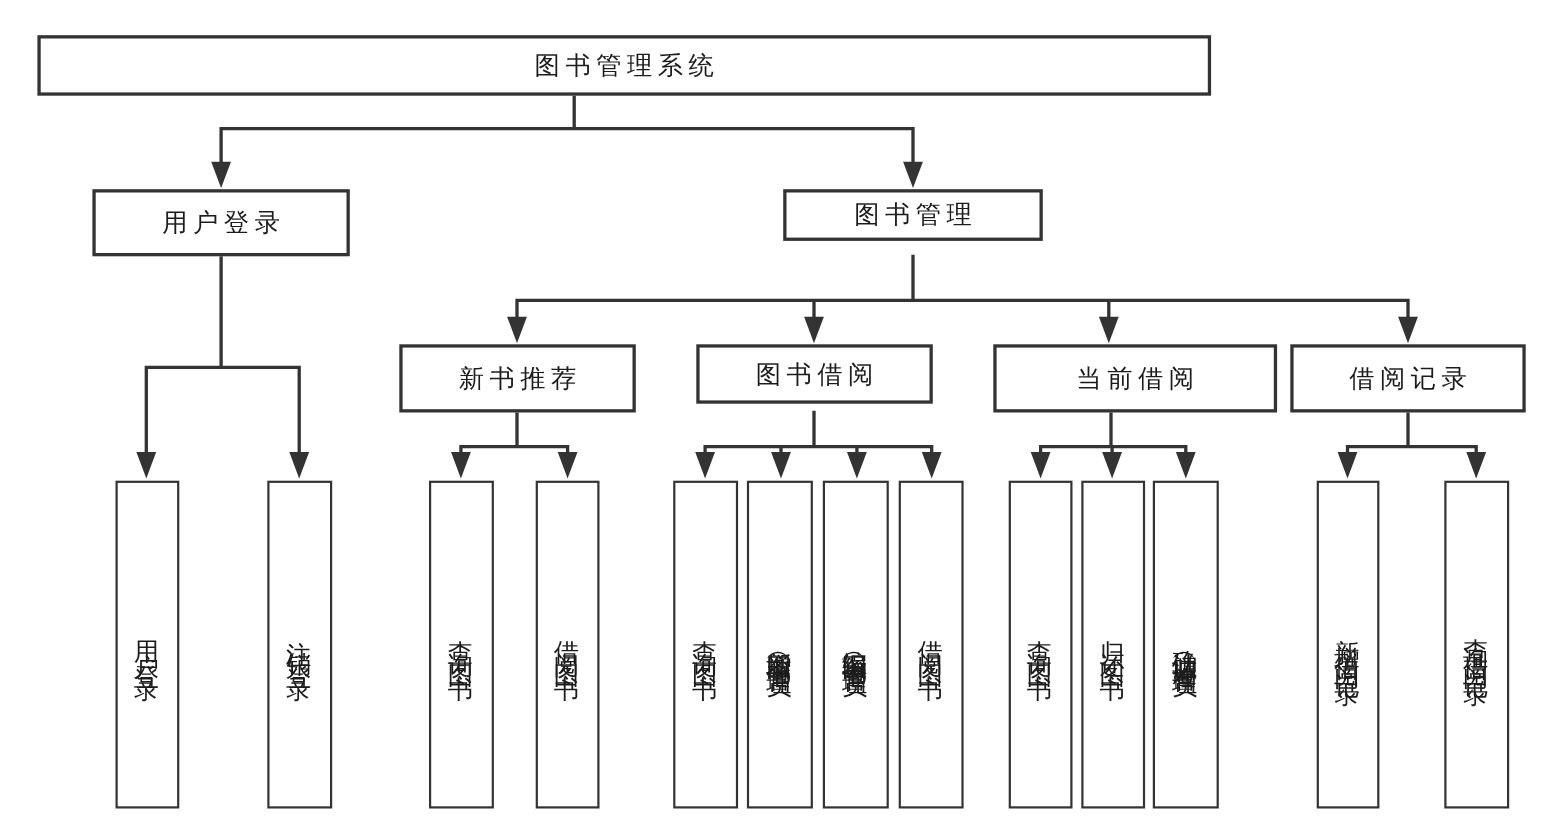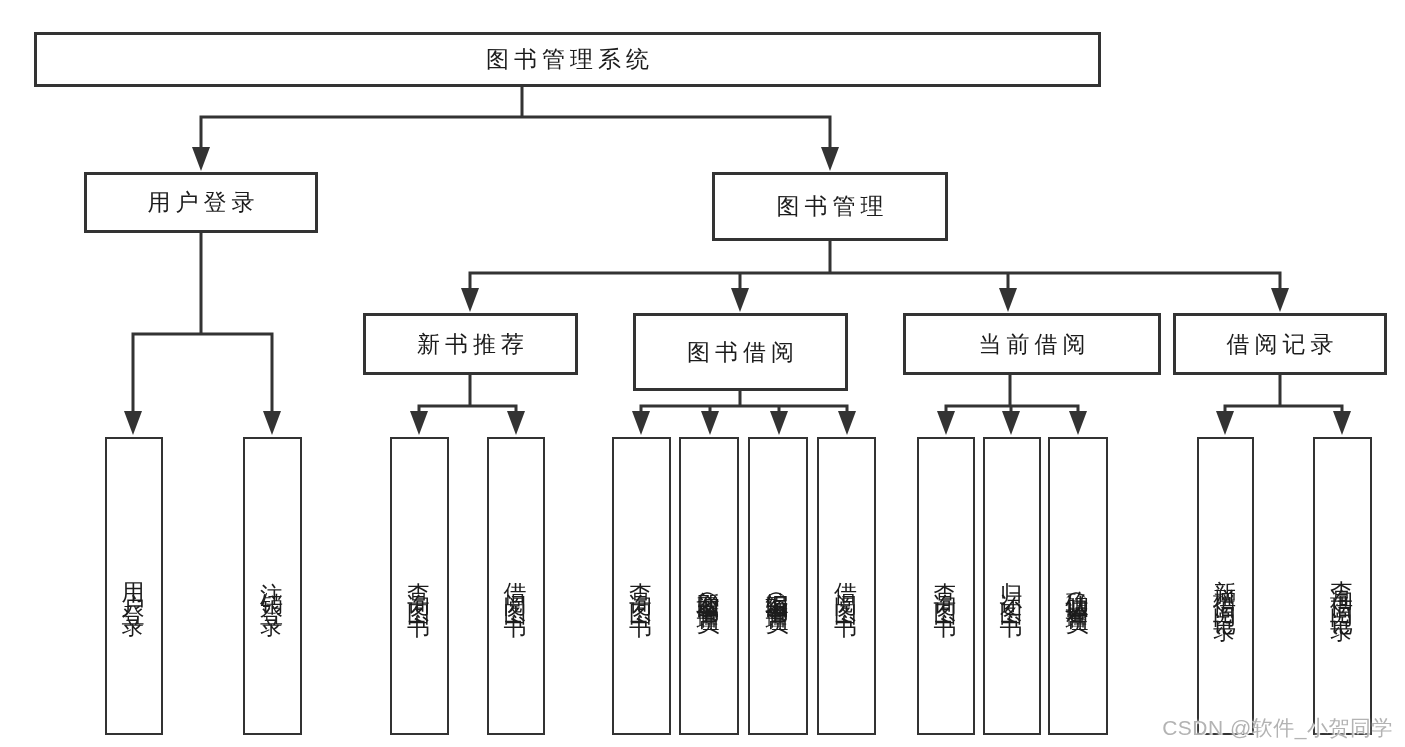--- a/index.html
+++ b/index.html
@@ -103,24 +103,24 @@
     <g>
       <path class="stem" d="M1280 375 V406 M1225 406 H1342 M1225 406 V411 M1342 406 V411"></path>
       <path class="head" d="M1216 411 H1234 L1225 435 Z"></path>
       <path class="head" d="M1333 411 H1351 L1342 435 Z"></path>
     </g>
   </svg>
 
   <div class="box h" style="left:34px; top:13px; width:1067px; height:55px;margin-top:19px;">图书管理系统</div>
 
   <div class="box h" style="left:84px; top:172px; width:234px; height:61px;">用户登录</div>
-  <div class="box h" style="left:712px; top:172px; width:236px; height:69px;">图书管理</div>
+  <div class="box h" style="left:712px; top:172px; width:236px; height:47px;">图书管理</div>
 
   <div class="box h" style="left:363px; top:313px; width:215px; height:62px;text-align:right;">新书推荐</div>
-  <div class="box h" style="left:633px; top:313px; width:215px; height:78px;">图书借阅</div>
+  <div class="box h" style="left:633px; top:313px; width:215px; height:54px;">图书借阅</div>
   <div class="box h" style="left:903px; top:313px; width:258px; height:62px;">当前借阅</div>
   <div class="box h" style="left:1173px; top:313px; width:214px; height:62px;">借阅记录</div>
 
   <div class="box v" style="left: 105px; top: 437px; width: 58px; height: 298px; letter-spacing: 11px;">用户登录</div>
   <div class="box v" style="left: 243px; top: 437px; width: 59px; height: 298px; letter-spacing: 11px;">注销登录</div>
 
   <div class="box v" style="left: 390px; top: 437px; width: 59px; height: 298px; letter-spacing: 11px;">查询图书</div>
   <div class="box v" style="left: 487px; top: 437px; width: 58px; height: 298px; letter-spacing: 11px;">借阅图书</div>
 
   <div class="box v" style="left: 612px; top: 437px; width: 59px; height: 298px; letter-spacing: 11px;">查询图书</div>
@@ -128,14 +128,13 @@
   <div class="box v" style="left: 748px; top: 437px; width: 60px; height: 298px; letter-spacing: 3px;">编辑图书（管理员）</div>
   <div class="box v" style="left: 817px; top: 437px; width: 59px; height: 298px; letter-spacing: 11px;">借阅图书</div>
 
   <div class="box v" style="left: 917px; top: 437px; width: 58px; height: 298px; letter-spacing: 11px;">查询图书</div>
   <div class="box v" style="left: 983px; top: 437px; width: 58px; height: 298px; letter-spacing: 11px;">归还图书</div>
   <div class="box v" style="left: 1048px; top: 437px; width: 60px; height: 298px; letter-spacing: 3px;">确认归还（管理员）</div>
 
   <div class="box v" style="left: 1197px; top: 437px; width: 57px; height: 298px; letter-spacing: 8px;">新增借阅记录</div>
   <div class="box v" style="left: 1313px; top: 437px; width: 59px; height: 298px; letter-spacing: 8px;">查询借阅记录</div>
 
-  <div class="watermark">CSDN @软件_小贺同学</div>
 </div>
 
 </body></html>

